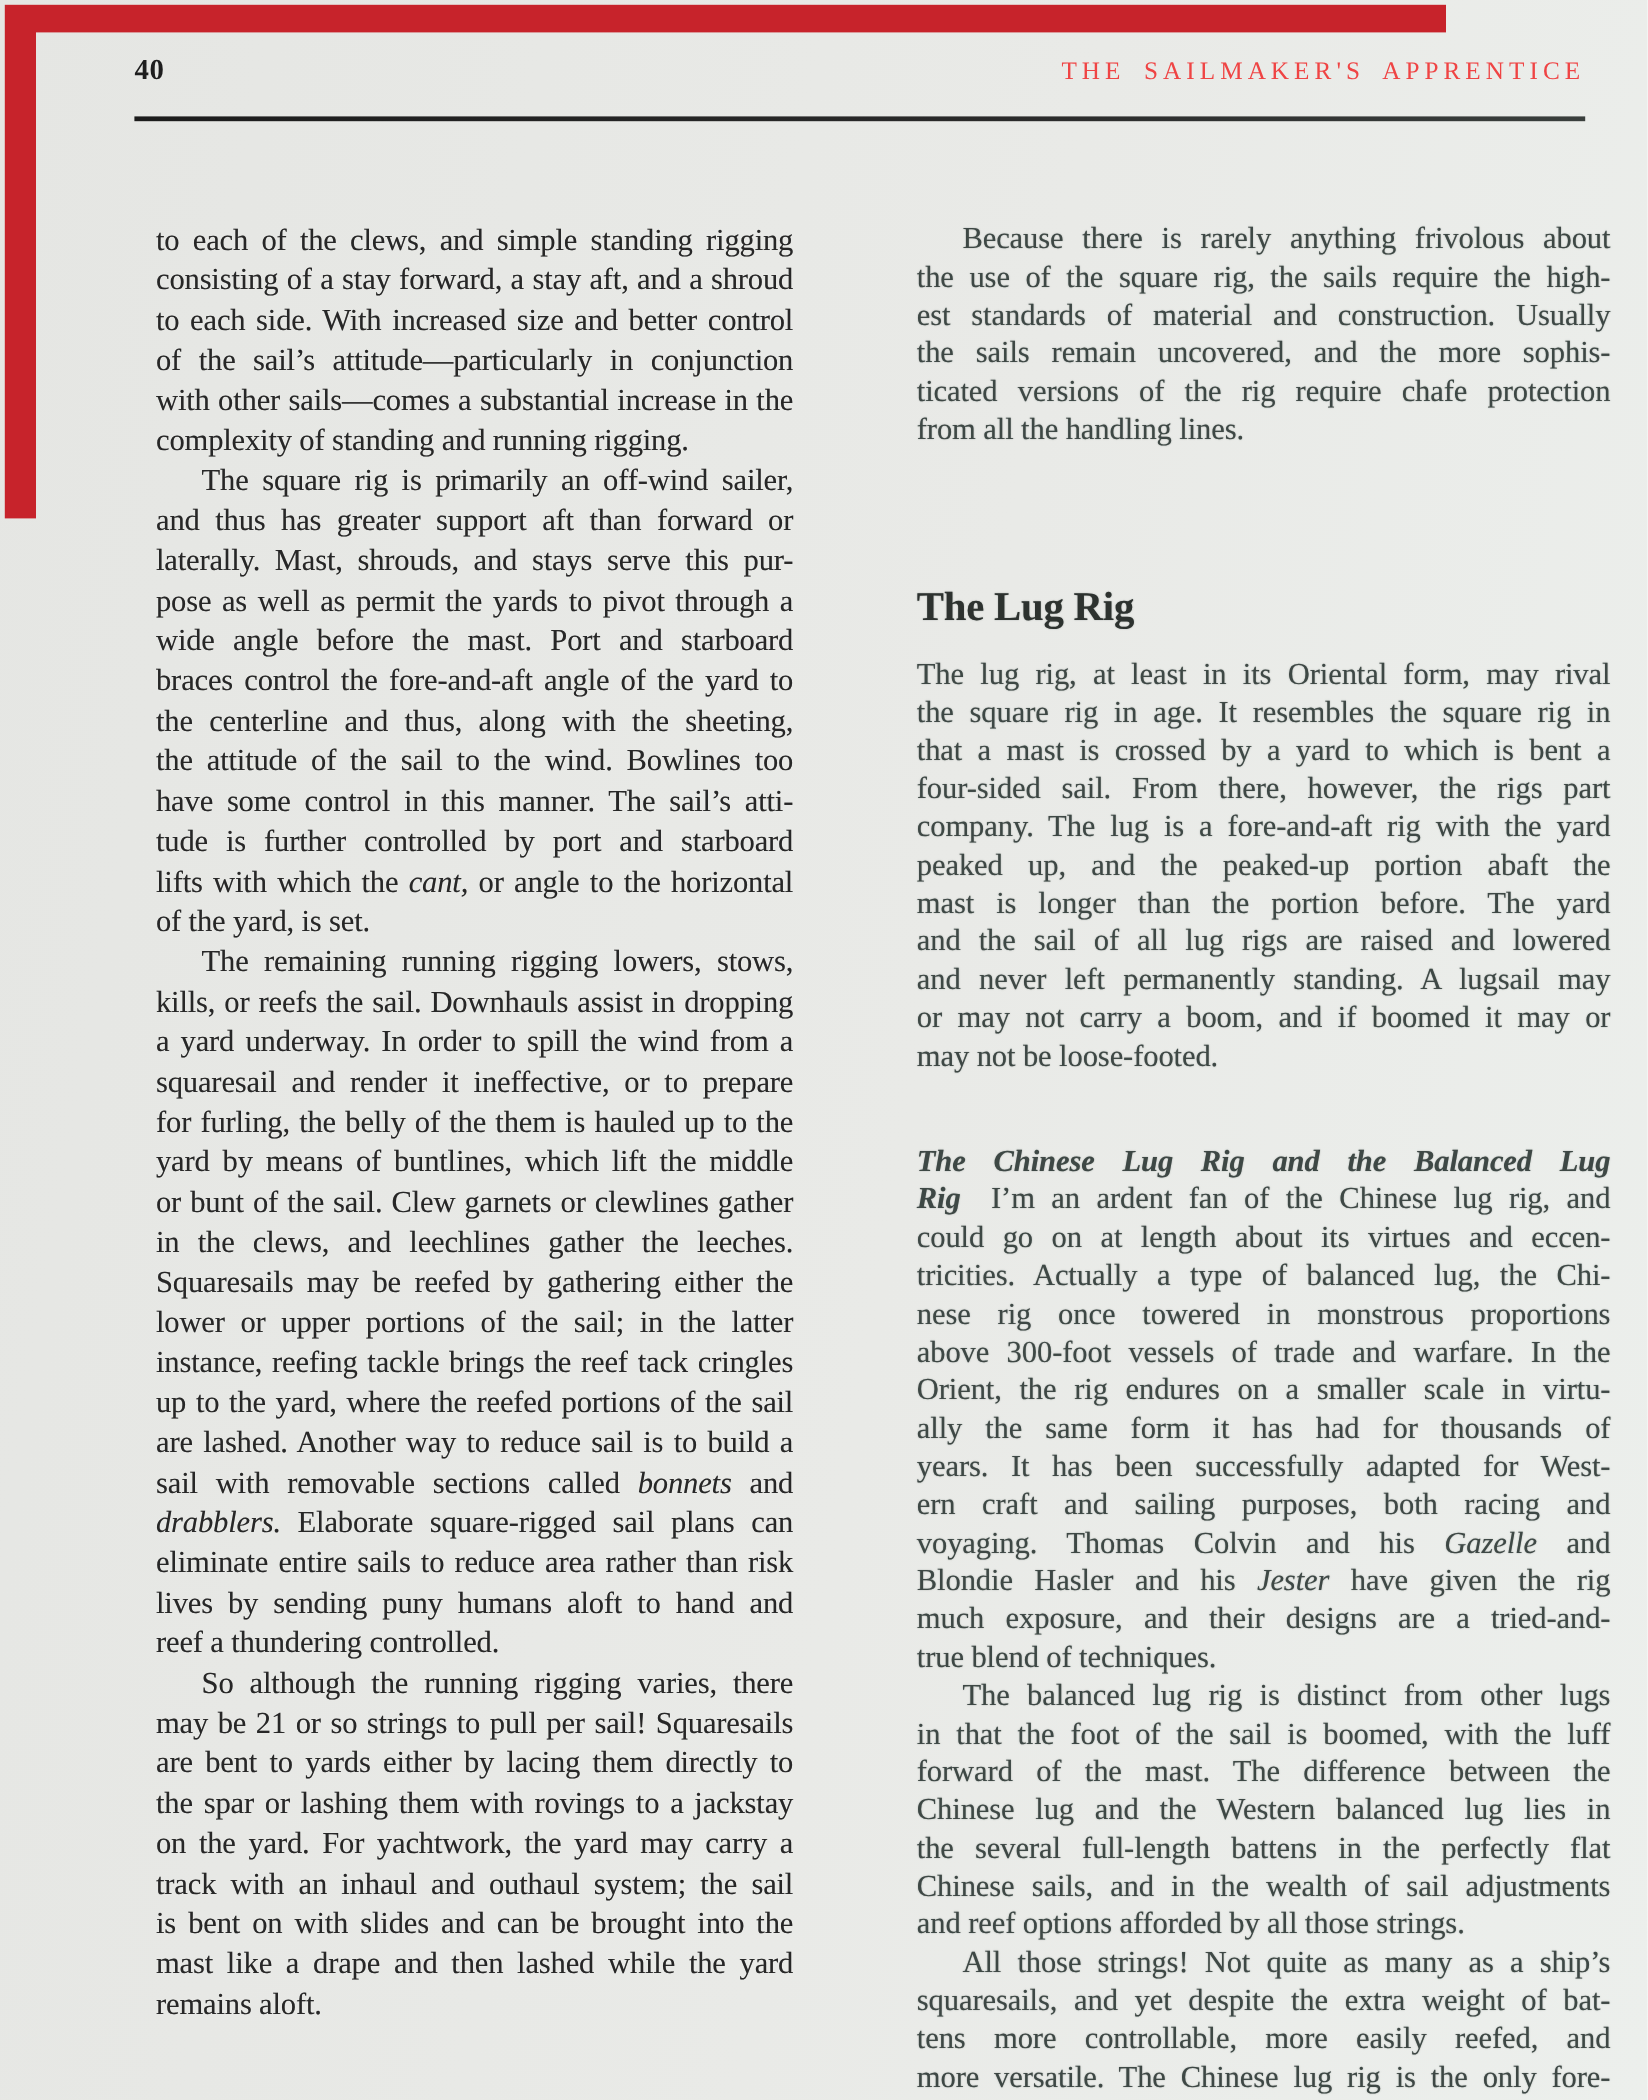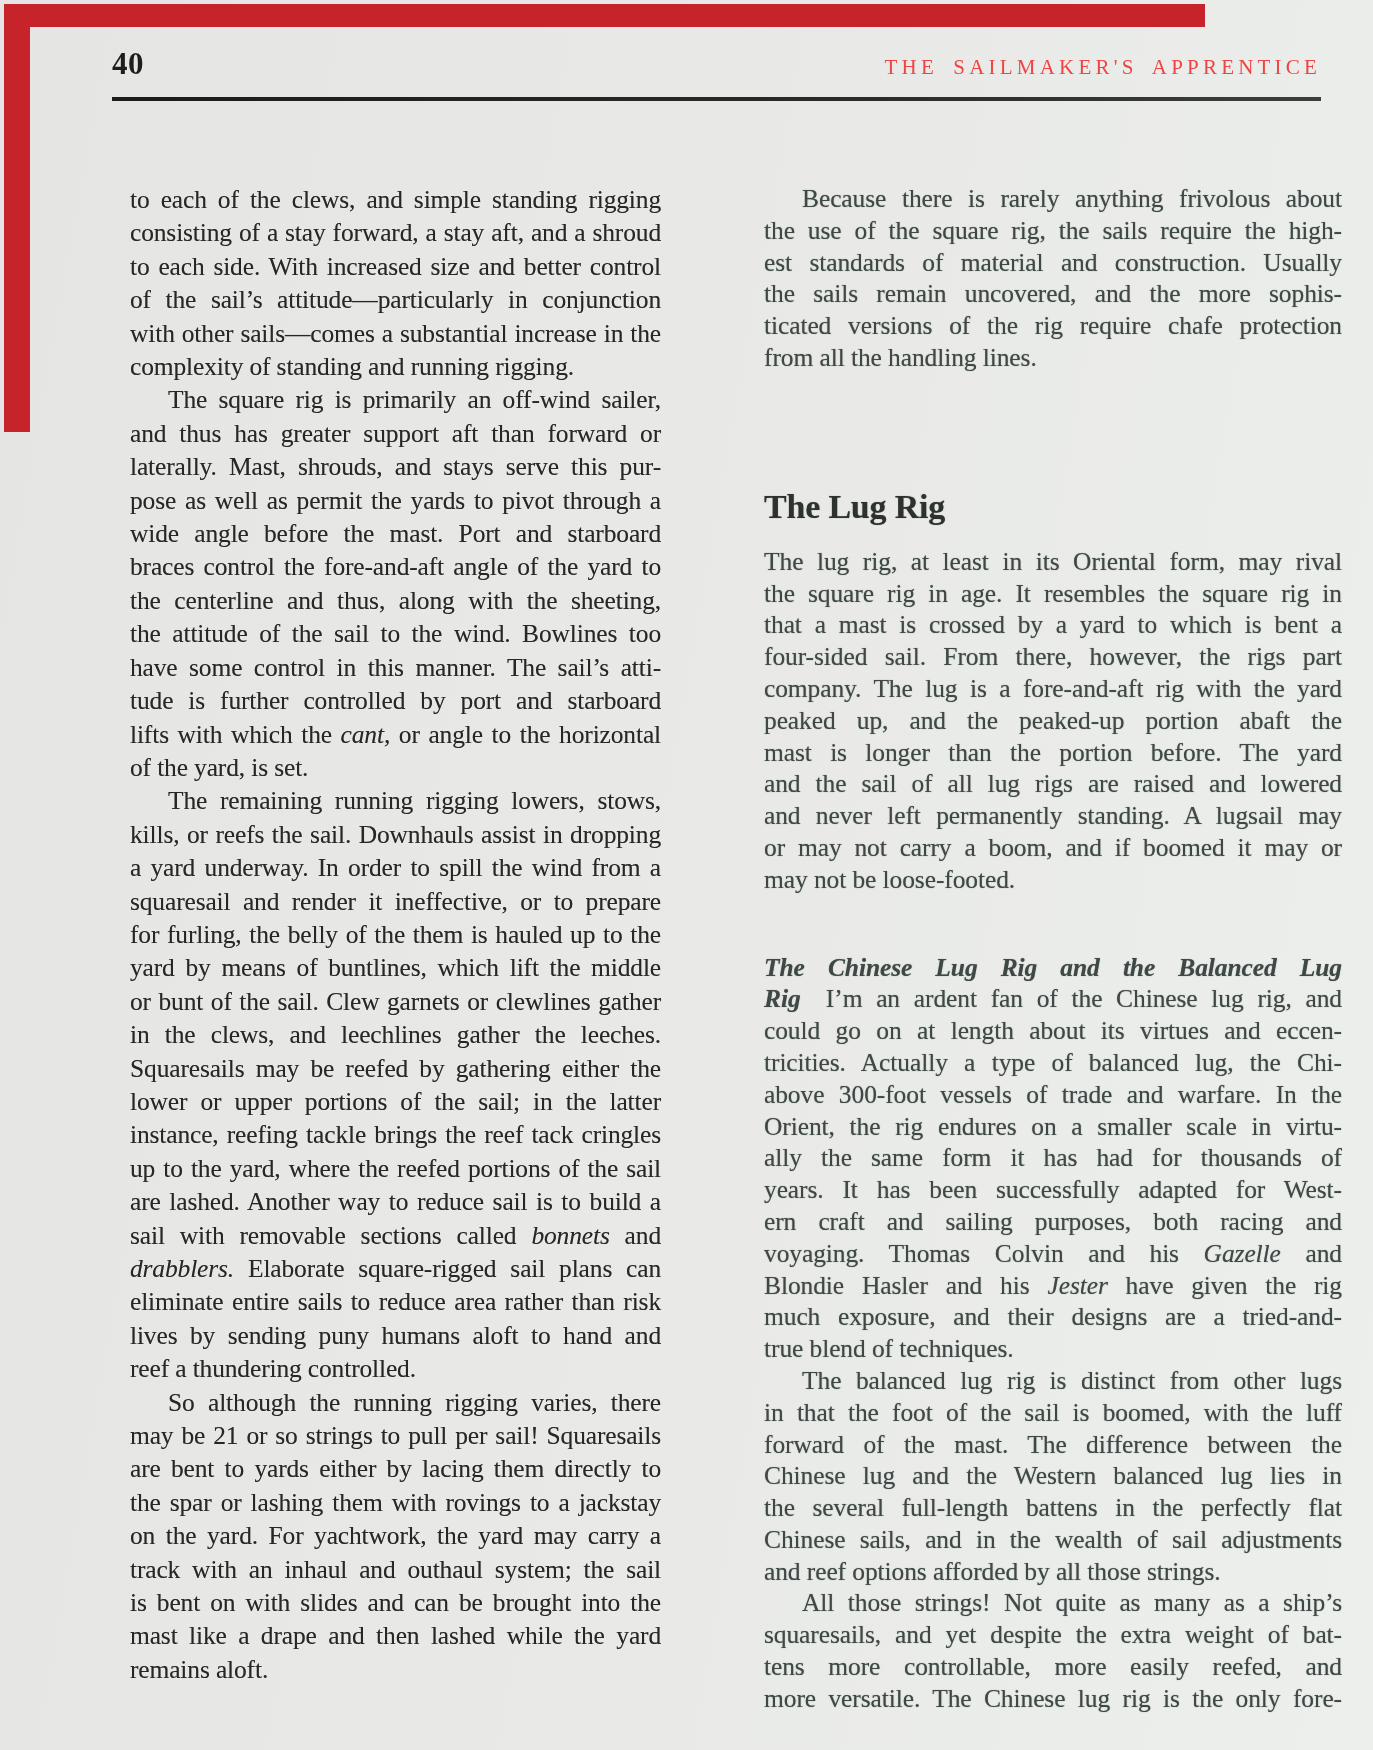--- a/index.html
+++ b/index.html
@@ -4,21 +4,21 @@
 <style>
   html,body{margin:0;padding:0;}
   body{
     width:1373px;height:1750px;position:relative;overflow:hidden;
     background:linear-gradient(100deg,#e5e6e3 0%,#e9eae7 55%,#ecefec 100%);
     font-family:"Liberation Serif","DejaVu Serif",serif;
   }
   .edge-top{position:absolute;left:30px;top:4px;width:1175px;height:23px;}
   .edge-left{position:absolute;left:4px;top:4px;width:26px;height:428px;}
   .header{position:absolute;left:112px;top:46px;width:1209px;display:flex;align-items:baseline;justify-content:space-between;}
-  .pagenum{font-size:31px;font-weight:bold;color:#1e1e1e;letter-spacing:.5px;}
+  .pagenum{font-size:24px;font-weight:bold;color:#1e1e1e;letter-spacing:.5px;}
   .runhead{font-size:21px;color:#ef4444;letter-spacing:4.2px;word-spacing:6px;margin-left:18px;}
   .rule{position:absolute;left:112px;top:97px;width:1209px;height:3.5px;background:linear-gradient(90deg,#1c1c1c 0%,#2a2a2a 60%,#3a3f3d 100%);}
   .cols{position:absolute;left:130px;top:183px;display:flex;}
   .col-left{width:531px;margin-right:103px;font-size:25.5px;line-height:33.4px;color:#272727;
     letter-spacing:-.15px;text-shadow:0 0 .5px rgba(40,40,40,.35);}
   .col-right{width:578px;font-size:25.5px;line-height:31.8px;color:#3e4845;
     letter-spacing:-.1px;text-shadow:0 0 1.1px rgba(62,72,69,.55);}
   .para{margin:0;}
   .para.gap{margin-top:56px;}
   .ln{text-align:justify;text-align-last:justify;white-space:normal;}
@@ -117,20 +117,21 @@
         <div class="ln">and the sail of all lug rigs are raised and lowered</div>
         <div class="ln">and never left permanently standing. A lugsail may</div>
         <div class="ln">or may not carry a boom, and if boomed it may or</div>
         <div class="ln last">may not be loose-footed.</div>
       </div>
       <div class="para gap">
         <div class="ln"><b><i>The Chinese Lug Rig and the Balanced Lug</i></b></div>
         <div class="ln"><b><i>Rig</i></b>  I’m an ardent fan of the Chinese lug rig, and</div>
         <div class="ln">could go on at length about its virtues and eccen-</div>
         <div class="ln">tricities. Actually a type of balanced lug, the Chi-</div>
+        <div class="ln">nese rig once towered in monstrous proportions</div>
         <div class="ln">above 300-foot vessels of trade and warfare. In the</div>
         <div class="ln">Orient, the rig endures on a smaller scale in virtu-</div>
         <div class="ln">ally the same form it has had for thousands of</div>
         <div class="ln">years. It has been successfully adapted for West-</div>
         <div class="ln">ern craft and sailing purposes, both racing and</div>
         <div class="ln">voyaging. Thomas Colvin and his <i>Gazelle</i> and</div>
         <div class="ln">Blondie Hasler and his <i>Jester</i> have given the rig</div>
         <div class="ln">much exposure, and their designs are a tried-and-</div>
         <div class="ln last">true blend of techniques.</div>
       </div>

